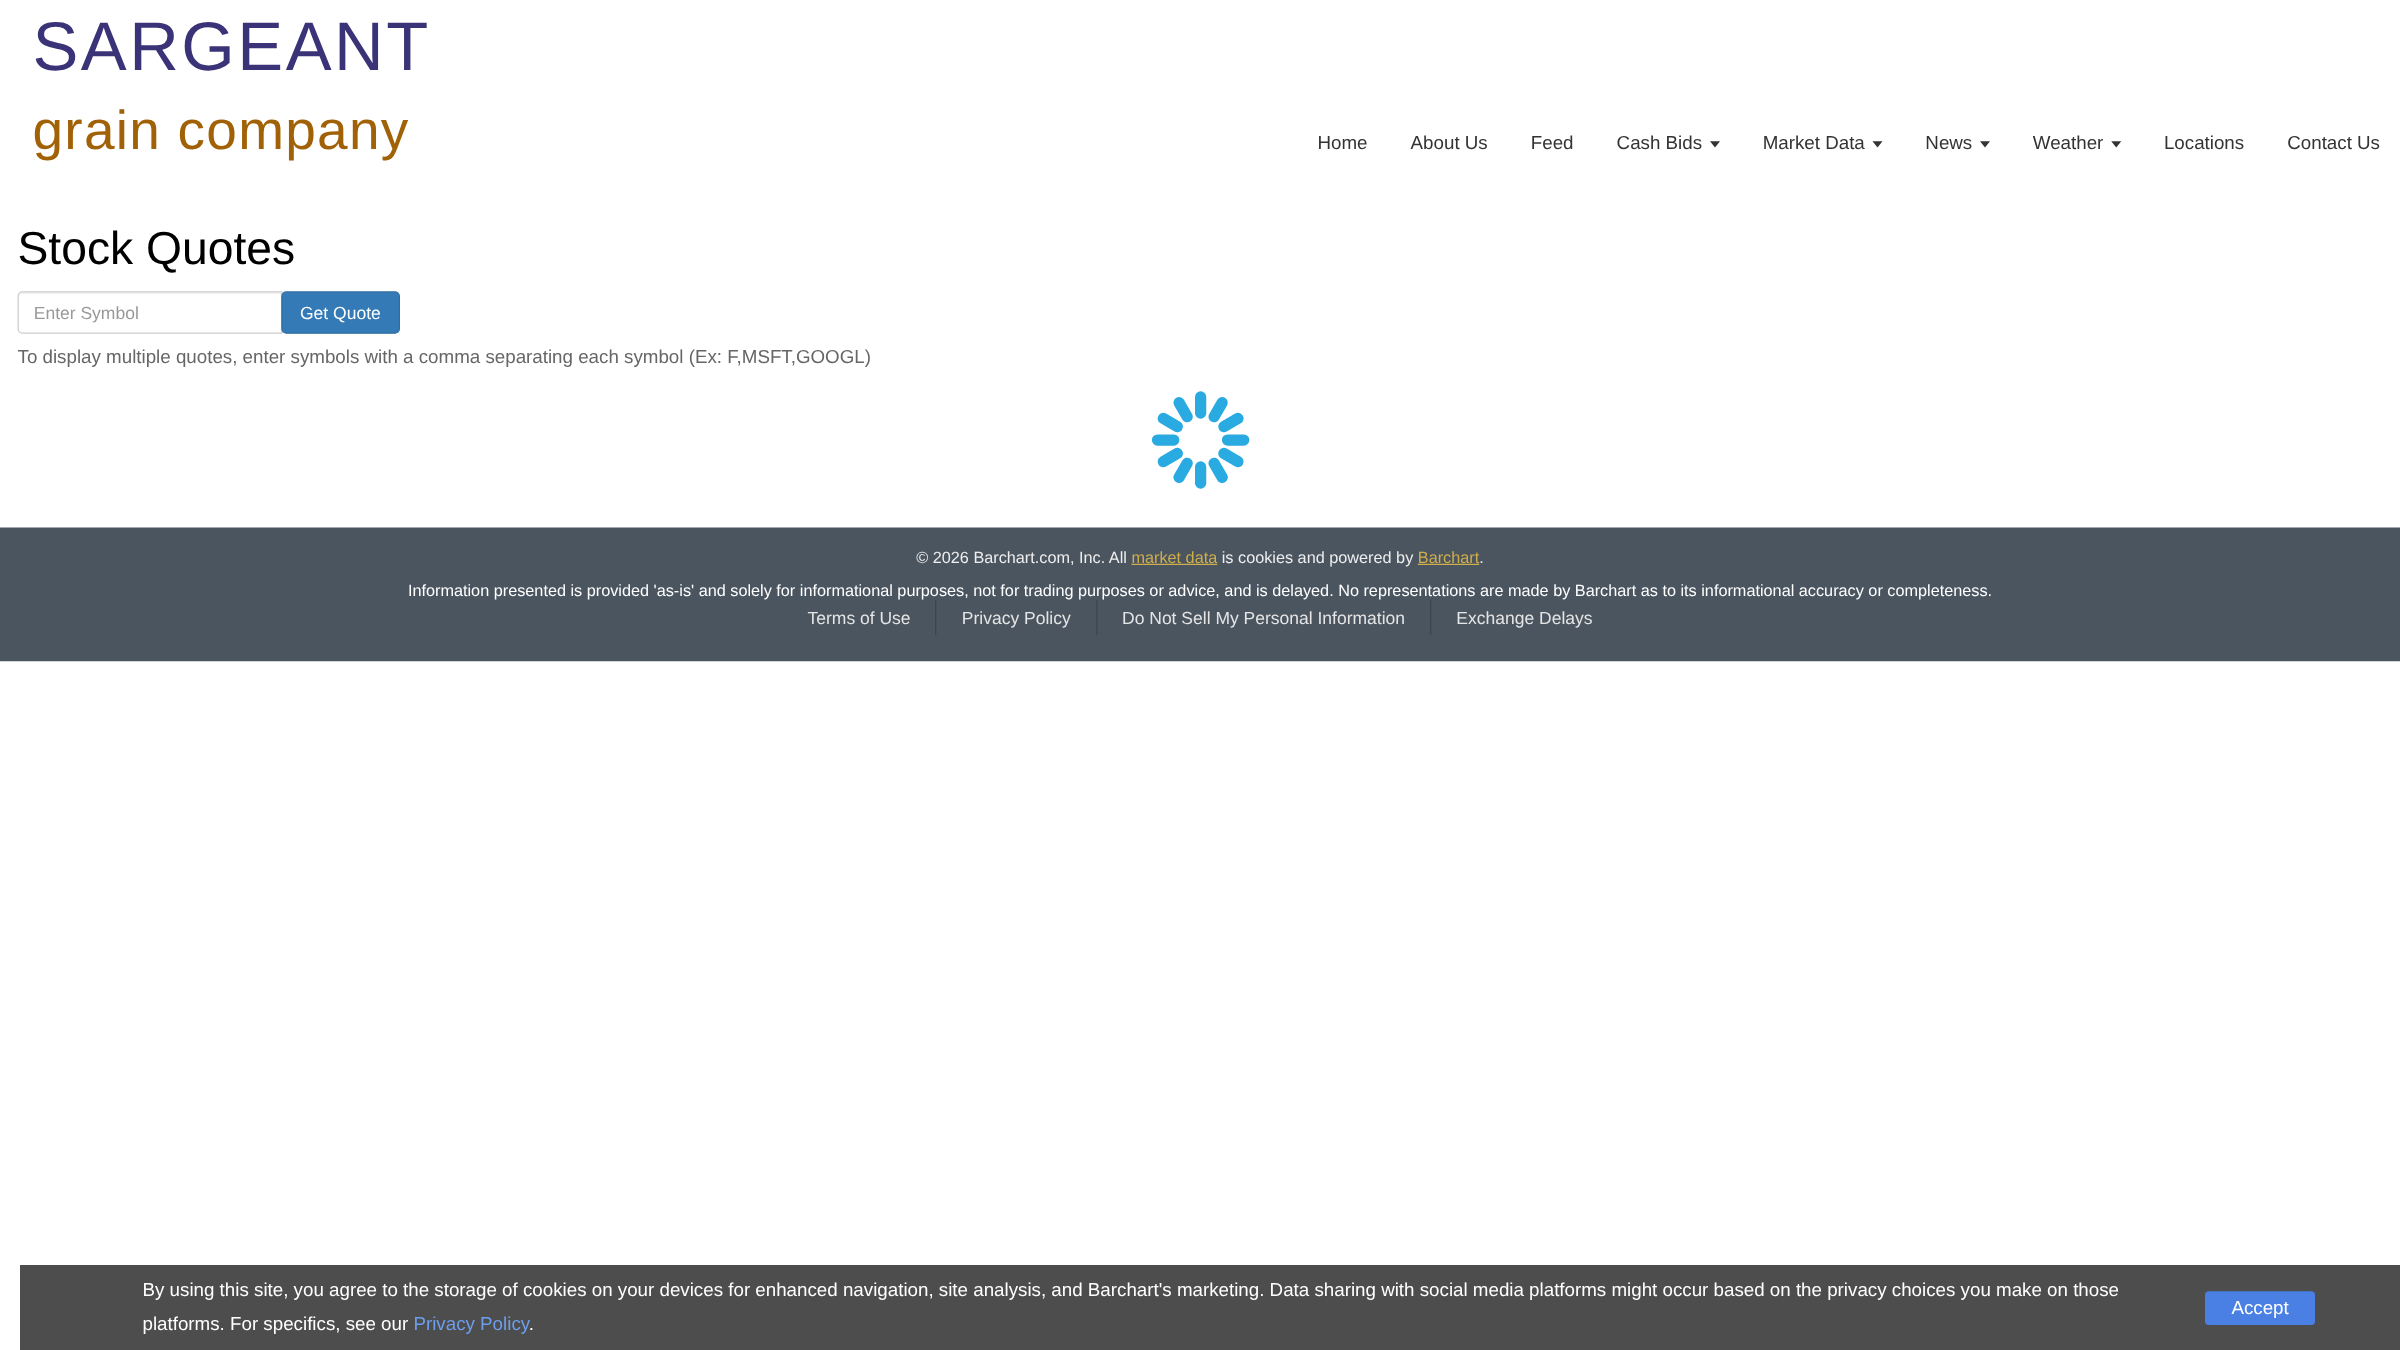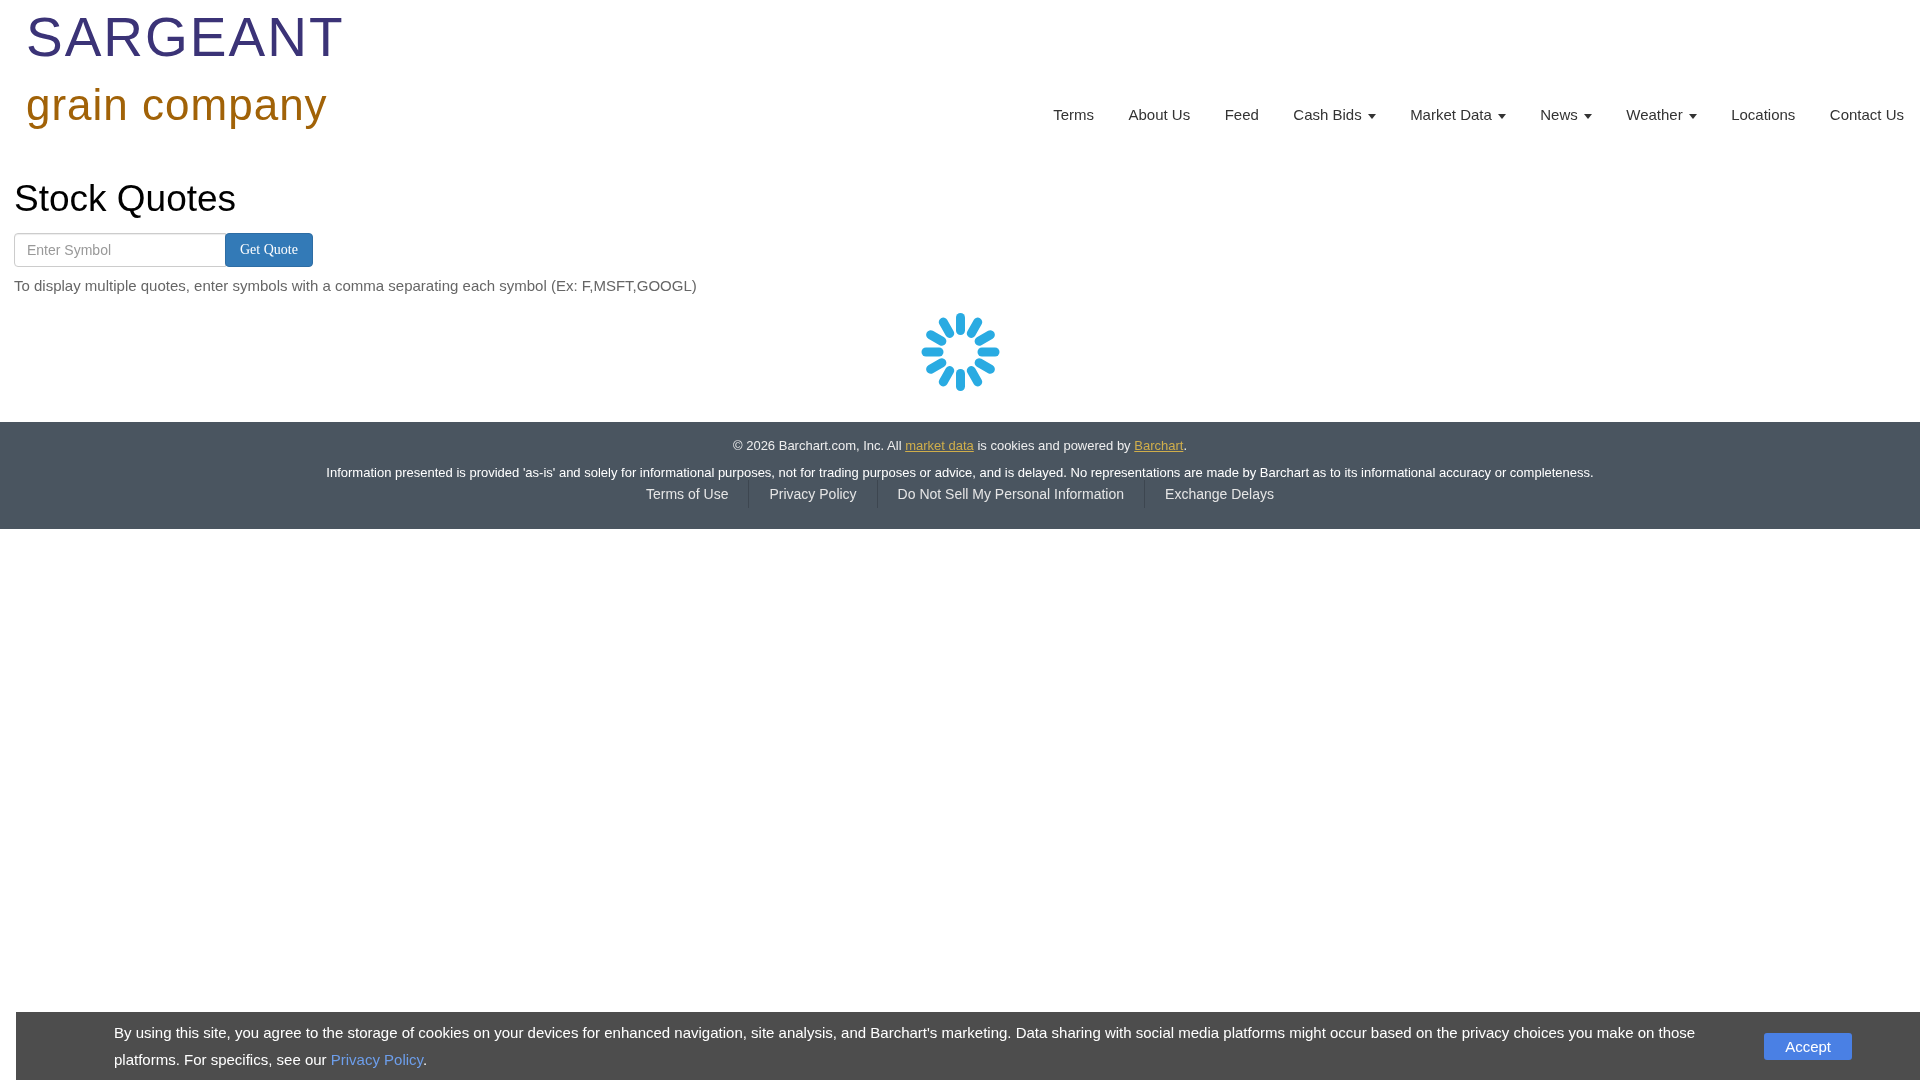--- a/index.html
+++ b/index.html
@@ -40,21 +40,21 @@
   .quote-form { margin-top: 14px; display: flex; align-items: flex-start; }
   .symbol-input {
     width: 212px; height: 34px; padding: 6px 12px; font-size: 14px; color: #555;
     border: 1px solid #ccc; border-radius: 4px 0 0 4px; outline: none;
     font-family: "Liberation Sans", sans-serif; box-shadow: inset 0 1px 1px rgba(0,0,0,.075);
   }
   .symbol-input::placeholder { color: #999; }
   .get-quote-btn {
     height: 34px; margin-left: -1px; padding: 6px 14px; font-size: 14px; color: #fff;
     background: #337ab7; border: 1px solid #2e6da4; border-radius: 4px; cursor: pointer;
-    font-family: Liberation Serif, serif;
+    font-family: Liberation Sans, sans-serif;
   }
   .help-text { margin-top: 10px; font-size: 15px; color: #666; }
 
   
   .spinner { position: relative; width: 80px; height: 80px; margin: 18px auto 0; }
   .blade {
     position: absolute; left: 50%; top: 50%; width: 9px; height: 22px;
     margin-left: -4.5px; margin-top: -11px; border-radius: 5px; background: #29abe2;
   }
   .blade:nth-child(1)  { transform: rotate(0deg)   translateY(-28px); }
@@ -101,21 +101,21 @@
 </style>
 </head>
 <body>
 
 <header class="site-header">
   <div class="logo">
     <div class="logo-title">SARGEANT</div>
     <div class="logo-subtitle">grain company</div>
   </div>
   <nav class="main-nav">
-    <a class="nav-item">Terms</a>
+    <a class="nav-item">Home</a>
     <a class="nav-item">About Us</a>
     <a class="nav-item">Feed</a>
     <a class="nav-item"><span>Cash Bids</span><span class="caret"></span></a>
     <a class="nav-item"><span>Market Data</span><span class="caret"></span></a>
     <a class="nav-item"><span>News</span><span class="caret"></span></a>
     <a class="nav-item"><span>Weather</span><span class="caret"></span></a>
     <a class="nav-item">Locations</a>
     <a class="nav-item">Contact Us</a>
   </nav>
 </header>

